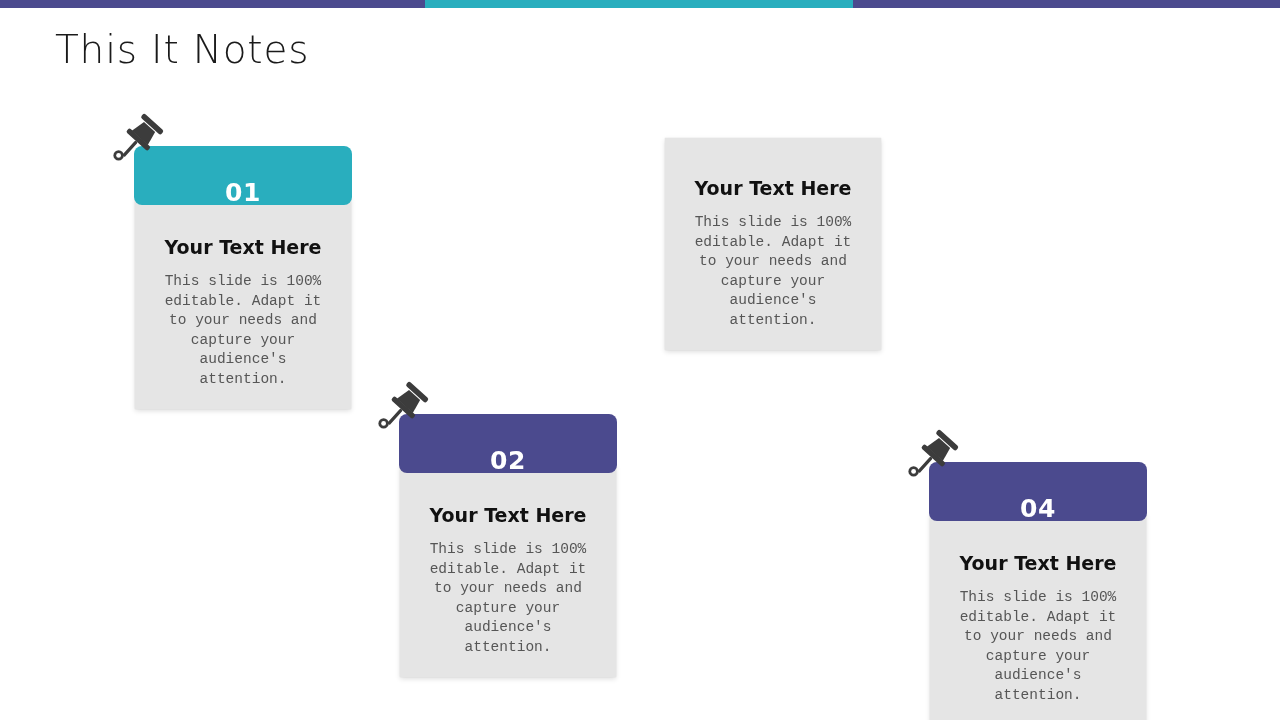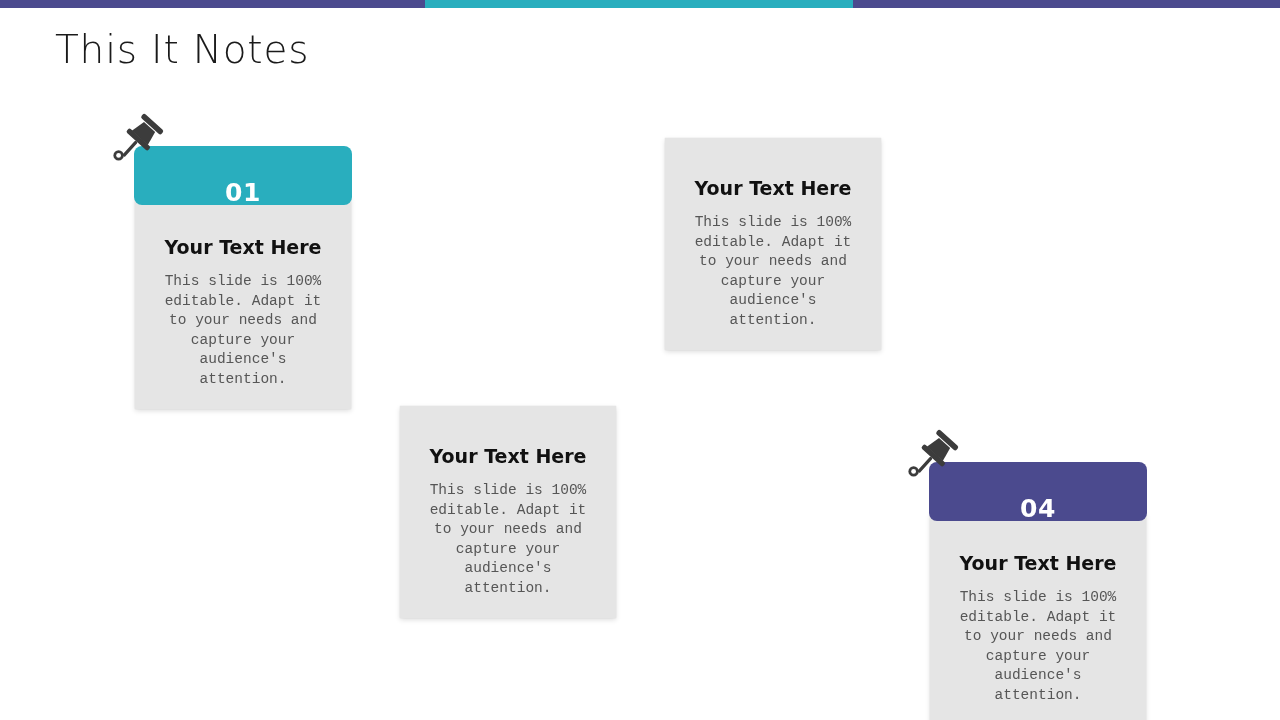--- a/index.html
+++ b/index.html
@@ -150,20 +150,35 @@
     </span>
     <span class="note-number">01</span>
   </div>
   <div class="note-body">
     <div class="note-heading">Your Text Here</div>
     <div class="note-text">This slide is 100% editable. Adapt it to your needs and capture your audience's attention.</div>
   </div>
 </div>
 
 <div class="note" id="note-2">
+  <div class="note-header purple">
+    <span class="pin">
+      <svg viewBox="0 0 62 62" xmlns="http://www.w3.org/2000/svg">
+        <g transform="rotate(42 31 31)" fill="#3c3c3c">
+          <rect x="17.5" y="5.5" width="27" height="5.6" rx="2.3"></rect>
+          <path d="M23.5 12.2 h15 l3.2 14.6 h-21.4 z"></path>
+          <rect x="16.5" y="26.3" width="29" height="5.4" rx="2.2"></rect>
+          <rect x="29.4" y="31.5" width="3.2" height="20" rx="1.4"></rect>
+        </g>
+        <circle cx="12.6" cy="45.4" r="5.2" fill="#3c3c3c"></circle>
+        <circle cx="12.6" cy="45.4" r="2.4" fill="#ffffff"></circle>
+      </svg>
+    </span>
+    <span class="note-number">02</span>
+  </div>
   <div class="note-body">
     <div class="note-heading">Your Text Here</div>
     <div class="note-text">This slide is 100% editable. Adapt it to your needs and capture your audience's attention.</div>
   </div>
 </div>
 
 <div class="note" id="note-3">
   <div class="note-body">
     <div class="note-heading">Your Text Here</div>
     <div class="note-text">This slide is 100% editable. Adapt it to your needs and capture your audience's attention.</div>

